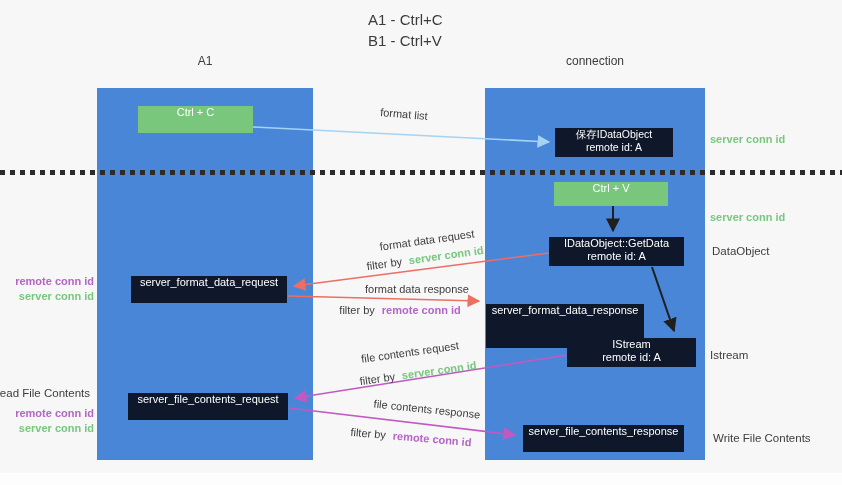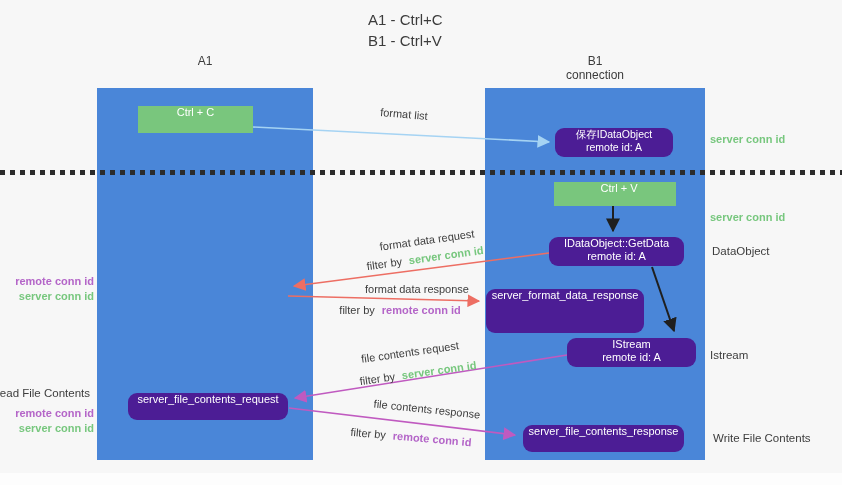--- a/index.html
+++ b/index.html
@@ -26,21 +26,21 @@
     background:repeating-linear-gradient(90deg, #2b2b2b 0 5px, transparent 5px 10px);
     z-index:5;
   }
   svg.arrows { position:absolute; left:0; top:0; z-index:4; }
   .node {
     position:absolute; z-index:6;
     display:flex; flex-direction:column; align-items:center; justify-content:flex-start;
     color:#ffffff; font-size:11px; line-height:13px; text-align:center; white-space:nowrap;
   }
   .node.green  { background:#79c67d; }
-  .node.orange { background:#4c1d95;border-radius:9px; }
+  .node.orange { background:#0f172a; }
   .side-label { position:absolute; font-size:11px; line-height:15px; white-space:nowrap; z-index:6; }
   .green-t  { color:#77c77e; font-weight:bold; }
   .purple-t { color:#b465c8; font-weight:bold; }
   .gray-t   { color:#3d3d3d; }
   .right-align { text-align:right; }
   .mid {
     position:absolute; font-size:11px; color:#3d3d3d;
     white-space:nowrap; z-index:6;
   }
   .mid .green-t, .mid .purple-t { margin-left:4px; }
@@ -53,21 +53,20 @@
 
   <div class="title">
     <div>A1 - Ctrl+C</div>
     <div>B1 - Ctrl+V</div>
   </div>
 
   <div class="lane-header a1">
     <div>A1</div>
   </div>
   <div class="lane-header b1">
-    <div>B1</div>
     <div>connection</div>
   </div>
 
   <div class="lane lane-a1"></div>
   <div class="lane lane-b1"></div>
 
   <svg class="arrows" width="842" height="485">
     <defs>
       <marker id="m-blue" viewBox="0 0 10 10" refX="9" refY="5" markerWidth="8" markerHeight="8" orient="auto">
           <path d="M0,0 L10,5 L0,10 z" fill="#a5d3f3"></path>
@@ -95,31 +94,34 @@
 
   <div class="node green" style="left:138px; top:106px; width:115px; height:27px;">
     <div>Ctrl + C</div>
   </div>
 
   <div class="node orange" style="left:555px; top:128px; width:118px; height:29px; font-size:10.5px;">
     <div>保存IDataObject</div>
     <div>remote id: A</div>
   </div>
 
-  <div class="node green" style="left:554px; top:182px; width:114px; height:24px;padding-left:8px;">
+  <div class="node green" style="left:554px; top:182px; width:114px; height:24px;">
     <div>Ctrl + V</div>
   </div>
 
   <div class="node orange" style="left:549px; top:237px; width:135px; height:29px;">
     <div>IDataObject::GetData</div>
     <div>remote id: A</div>
   </div>
 
+  <div class="node orange" style="left:131px; top:276px; width:156px; height:27px;">
+    <div>server_format_data_request</div>
+  </div>
 
-  <div class="node orange" style="left:486px; top:289px; width:158px; height:44px;">
+  <div class="node orange" style="left:486px; top:304px; width:158px; height:44px;">
     <div>server_format_data_response</div>
   </div>
 
   <div class="node orange" style="left:567px; top:338px; width:129px; height:29px;">
     <div>IStream</div>
     <div>remote id: A</div>
   </div>
 
   <div class="node orange" style="left:128px; top:393px; width:160px; height:27px;">
     <div>server_file_contents_request</div>

